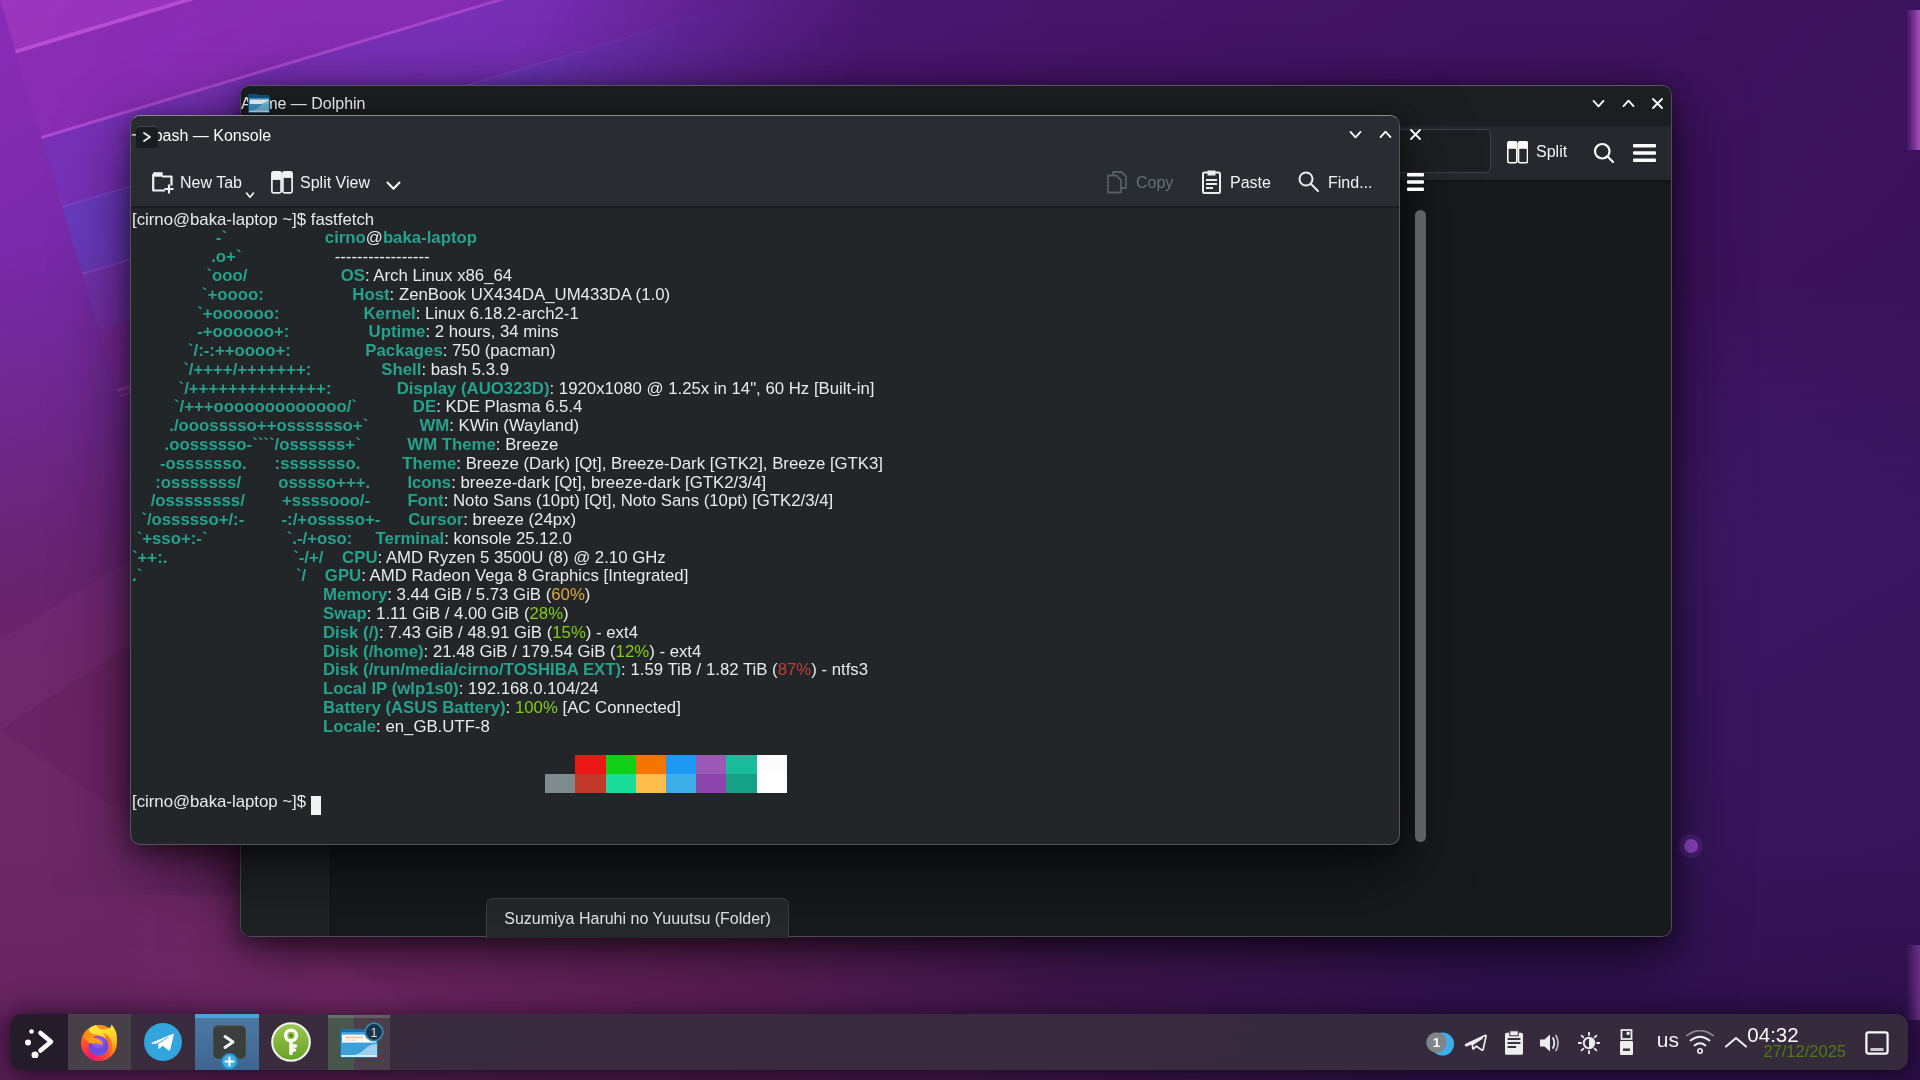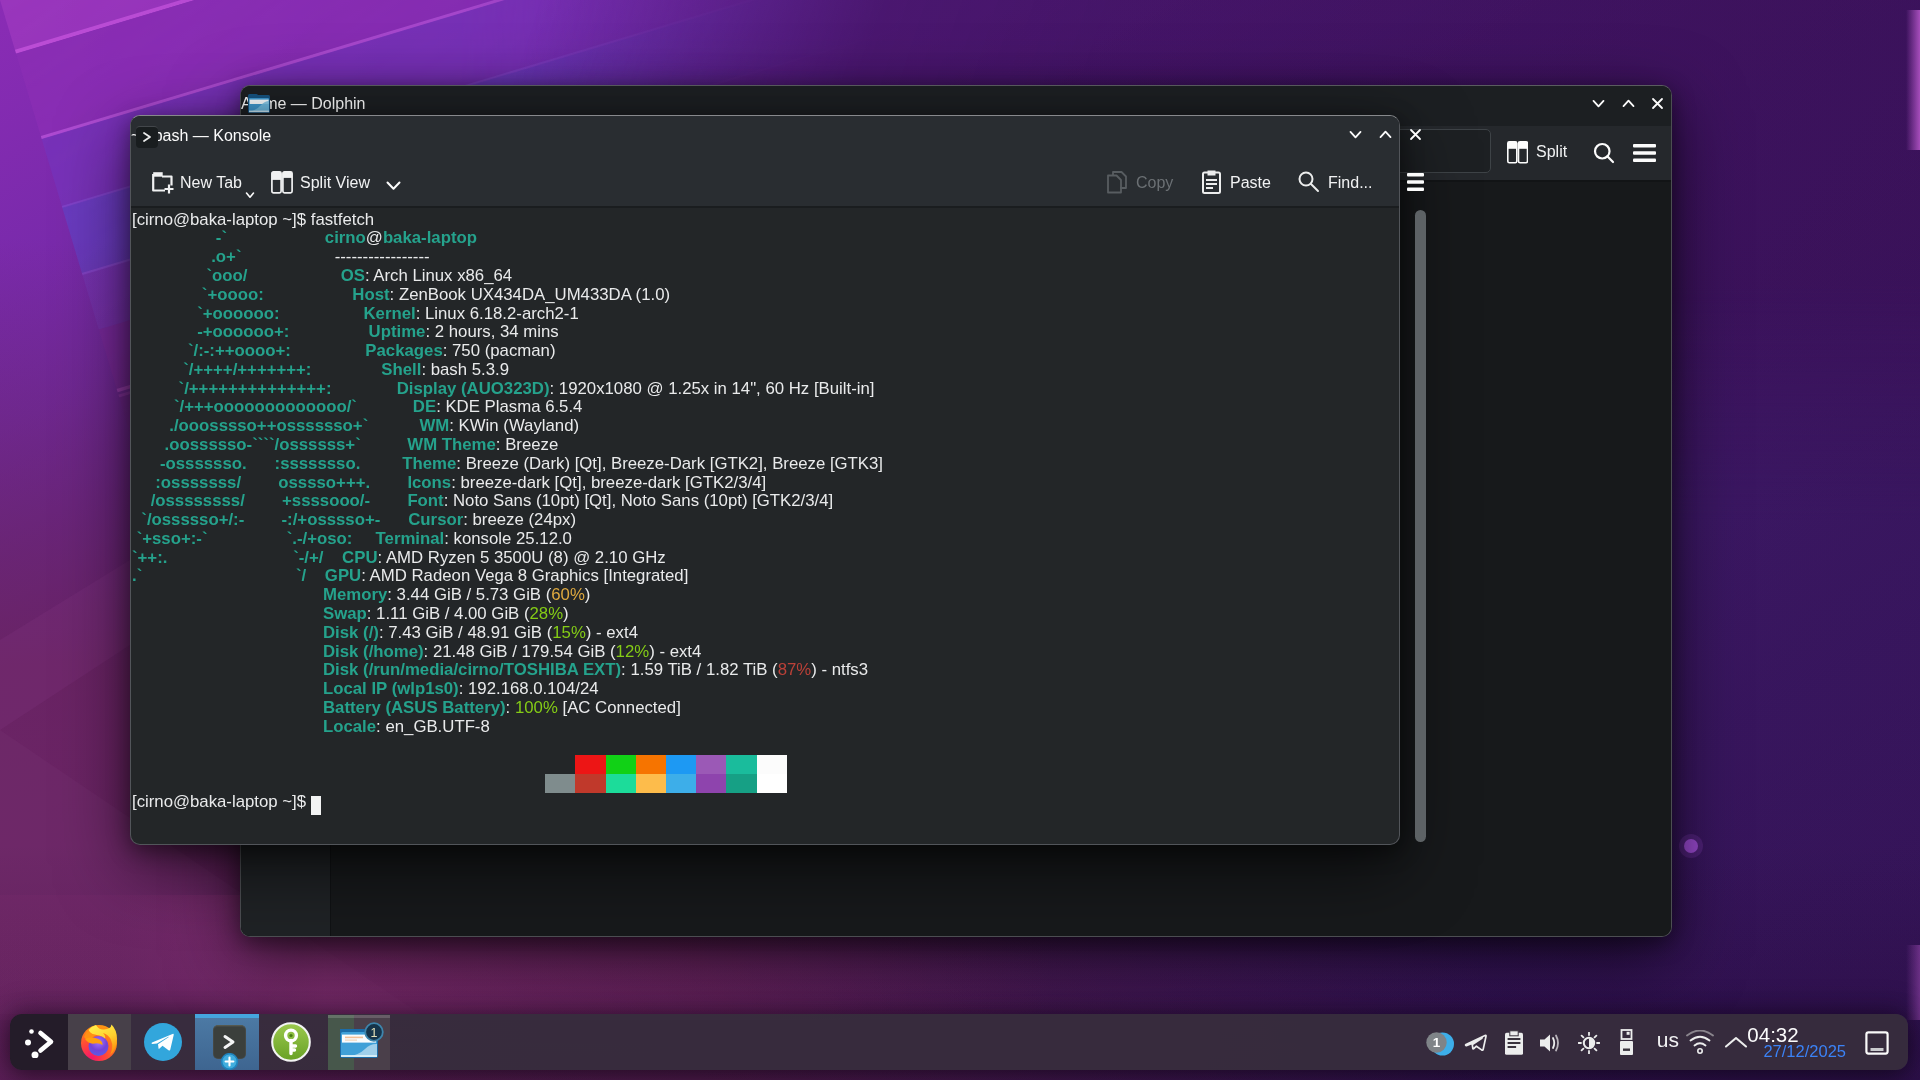--- a/index.html
+++ b/index.html
@@ -164,20 +164,21 @@
       <path d="M14.342 14.342 L20 20" stroke="#fcfcfc" stroke-width="2.2" stroke-linecap="round"></path>
     </svg>
 <svg class="abs" style="left:1392px;top:58px" width="23" height="18" viewBox="0 0 23 18" xmlns="http://www.w3.org/2000/svg">
       <rect y="0" width="23" height="3.6" rx="1" fill="#fcfcfc"></rect>
       <rect y="7.2" width="23" height="3.6" rx="1" fill="#fcfcfc"></rect>
       <rect y="14.4" width="23" height="3.6" rx="1" fill="#fcfcfc"></rect>
     </svg>
 <div class="abs" style="left:0;top:94px;right:0;height:1.5px;background:#121416"></div>
 <div class="abs" style="left:0;top:95.5px;right:0;bottom:0;background:#17191b;border-radius:0 0 9px 9px"></div>
 <div class="abs" style="left:0;top:95.5px;width:90px;bottom:0;background:#1f2225;border-right:1px solid #101214;border-radius:0 0 0 9px"></div>
+<div class="abs" style="left:245px;top:812px;width:303px;height:40px;background:#26292c;border:1px solid #3d4145;border-bottom:none;border-radius:7px 7px 0 0;color:#e6e7e8;font-size:16px;line-height:40px;text-align:center;opacity:.999">Suzumiya Haruhi no Yuuutsu (Folder)</div>
 </div>
 <div id="konsole" class="win">
 <div class="abs" style="left:0;top:0;right:0;height:43px;background:#292d31;border-radius:9px 9px 0 0"></div>
 <div class="abs" style="left:0;top:43px;right:0;height:47px;background:#292d31"></div>
 <div class="ttitle" style="top:11px">~ : bash — Konsole</div>
 <div class="abs" style="left:5px;top:10px;width:22px;height:22px;background:#191d1f;border-radius:4px;border-top:1px solid #43474b"></div>
 <svg class="abs" style="left:11px;top:15px" width="10" height="12" viewBox="0 0 10 12" xmlns="http://www.w3.org/2000/svg">
       <path d="M2 2 L8 6 L2 10" fill="none" stroke="#eceded" stroke-width="1.8" stroke-linecap="round" stroke-linejoin="round"></path>
     </svg>
 <svg class="abs" style="left:1218px;top:12px" width="13" height="13" viewBox="0 0 13 13" xmlns="http://www.w3.org/2000/svg">
@@ -382,17 +383,17 @@
 <svg class="abs" style="left:1686px;top:1030px" width="28" height="25" viewBox="0 0 28 25" xmlns="http://www.w3.org/2000/svg">
 <circle cx="14" cy="21" r="2.2" fill="none" stroke="#eceded" stroke-width="1.6"></circle>
 <path d="M8.5 15.5 Q14 11 19.5 15.5" fill="none" stroke="#eceded" stroke-width="1.9" stroke-linecap="round"></path>
 <path d="M4.5 10.5 Q14 3 23.5 10.5" fill="none" stroke="#eceded" stroke-width="1.9" stroke-linecap="round"></path>
 <path d="M1 5.5 Q14 -4.5 27 5.5" fill="none" stroke="#8a858d" stroke-width="1.9" stroke-linecap="round"></path>
 </svg>
 <svg class="abs" style="left:1724px;top:1035px" width="24" height="14" viewBox="0 0 24 14" xmlns="http://www.w3.org/2000/svg">
     <path d="M2 11.5 L12 3 L22 11.5" fill="none" stroke="#eceded" stroke-width="2.1" stroke-linejoin="round" stroke-linecap="round"></path>
   </svg>
 <div class="abs" style="left:1700px;top:1023.5px;width:146px;text-align:center;color:#fbfbfc;font-size:20.5px;line-height:21px;opacity:.999">04:32</div>
-<div class="abs" style="left:1700px;top:1044px;width:146px;text-align:right;color:#3b82f6;font-size:16.5px;line-height:15px;opacity:.999">27/12/2025</div>
+<div class="abs" style="left:1700px;top:1044px;width:146px;text-align:right;color:#4d7c0f;font-size:16.5px;line-height:15px;opacity:.999">27/12/2025</div>
 <svg class="abs" style="left:1865px;top:1031px" width="24" height="24" viewBox="0 0 24 24" xmlns="http://www.w3.org/2000/svg">
     <rect x="1.4" y="1.4" width="21.2" height="21.2" rx="2" fill="none" stroke="#fafafa" stroke-width="2.2"></rect>
     <rect x="5.5" y="17" width="13" height="3" fill="#c9cacd"></rect>
   </svg>
 
 </body></html>

